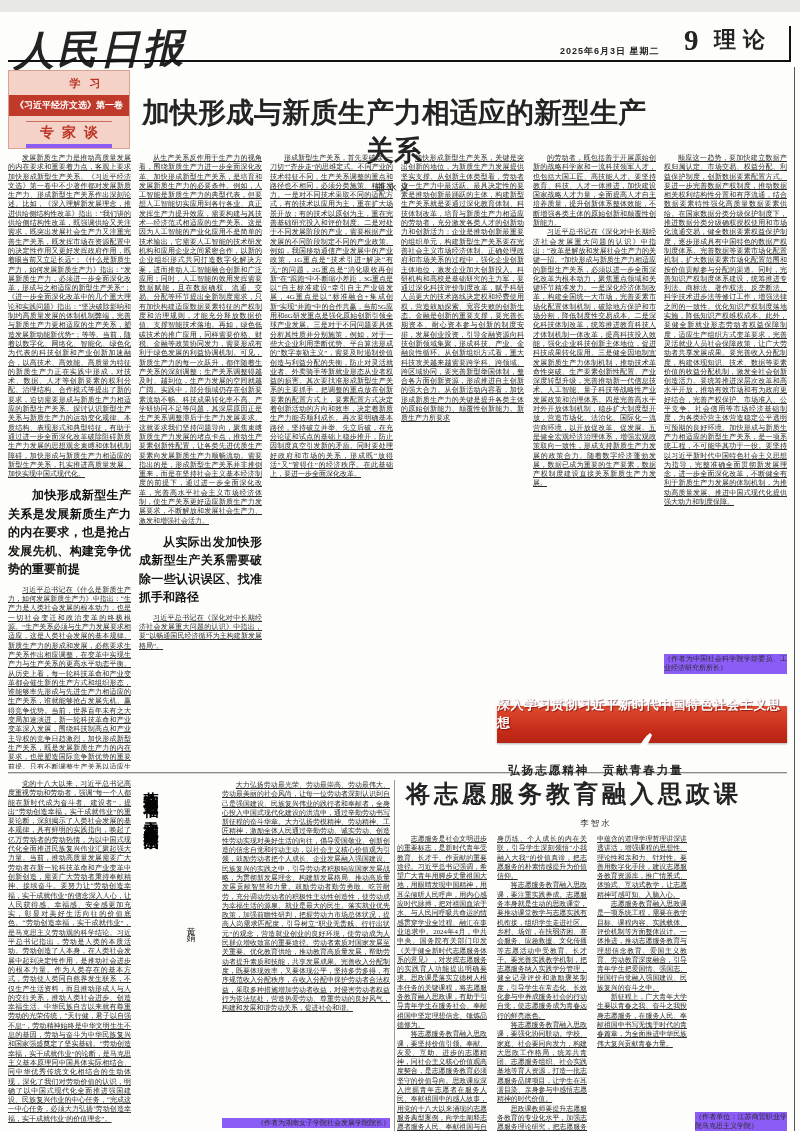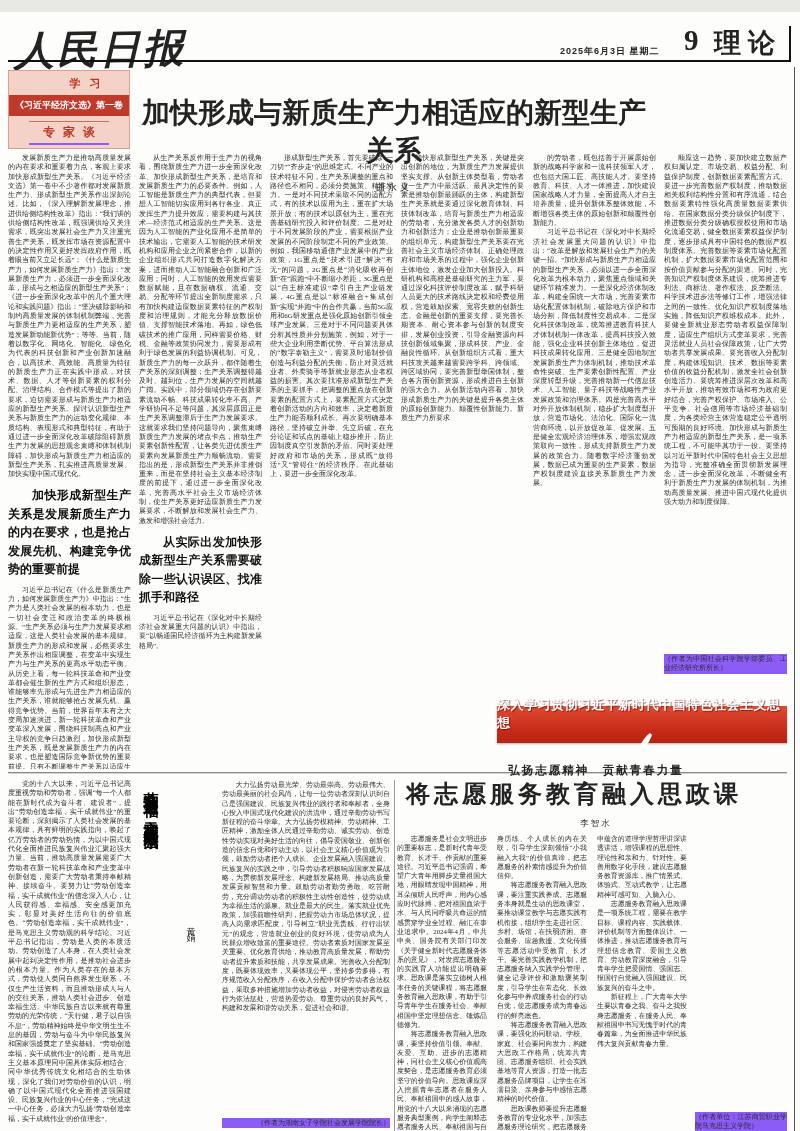--- a/index.html
+++ b/index.html
@@ -5,44 +5,44 @@
   html,body{margin:0;padding:0;background:#e8e8e4;}
   .page{position:relative;width:800px;height:1131px;margin:12px auto;background:#fdfdfb;overflow:hidden;
         font-family:"Liberation Serif","DejaVu Serif",serif;color:#232323;}
   
   .masthead{position:absolute;left:14px;top:10px;font-size:40px;font-weight:900;font-style:italic;
             letter-spacing:3px;transform:rotate(-1deg);font-family:"Liberation Serif",serif;}
   .hdr-date{position:absolute;left:560px;top:33px;font-size:9px;letter-spacing:1px;font-weight:bold;
             font-family:"Liberation Sans",sans-serif;}
   .hdr-pagenum{position:absolute;left:684px;top:12px;font-size:29px;font-weight:900;
             font-family:"Liberation Serif",serif;}
-  .hdr-section{position:absolute;left:714px;top:13px;font-size:27px;font-weight:900;letter-spacing:7px;
+  .hdr-section{position:absolute;left:714px;top:13px;font-size:22px;font-weight:900;letter-spacing:7px;
             font-family:"Liberation Serif",serif;}
   .hdr-rule{position:absolute;left:8px;top:48px;width:781px;height:2px;background:#111;}
   .hdr-corner{position:absolute;left:789px;top:14px;width:2px;height:36px;background:#111;}
   .frame-right{position:absolute;left:794px;top:55px;width:1px;height:1072px;background:#555;}
   .frame-bottom{position:absolute;left:8px;top:1127px;width:787px;height:1px;background:#555;}
   
   .study-box{position:absolute;left:8px;top:58px;width:122px;height:79px;background:#f5d2c8;
              border:1px solid #dca093;box-sizing:border-box;text-align:center;
              font-family:"Liberation Sans",sans-serif;}
   .study-kicker{margin-top:5px;font-size:11px;font-weight:bold;color:#bb3626;letter-spacing:9px;text-indent:9px;padding-left:32px;}
   .study-title{margin-top:4px;background:#bf3a2b;color:#fff;font-size:9px;font-weight:bold;
                padding:4px 0;letter-spacing:0;}
-  .study-tag{display:inline-block;margin-top:5px;font-size:12px;font-weight:bold;color:#bb3626;
-             letter-spacing:8px;text-indent:8px;border-top:1px solid #cc6f5f;border-bottom:2px solid #8b5cf6;
+  .study-tag{display:inline-block;margin-top:5px;font-size:14px;font-weight:bold;color:#bb3626;
+             letter-spacing:8px;text-indent:8px;border-top:1px solid #cc6f5f;border-bottom:4px solid #8b5cf6;
              padding:2px 6px;}
   
   .main-headline{position:absolute;left:138px;top:82px;width:512px;text-align:center;}
   .main-headline h1{margin:0;font-size:28px;font-weight:900;letter-spacing:0px;
                     font-family:"Liberation Sans","DejaVu Sans",sans-serif;}
   .main-author{margin-top:11px;font-size:9px;letter-spacing:3px;}
   .mcol{position:absolute;top:142px;width:123px;height:615px;overflow:hidden;}
   .mcol p,.bodytext p{margin:0;font-size:7px;line-height:9.3px;text-align:justify;text-indent:2em;
-          color:#2b2b2b;}
+          color:#2b2b2b;text-decoration:underline;}
   .subhead{margin:7px 0;font-size:12px;line-height:18.5px;font-weight:900;text-align:justify;text-indent:2em;
            font-family:"Liberation Sans","DejaVu Sans",sans-serif;color:#111;}
   .credit-overlay{position:absolute;font-size:7px;line-height:9.3px;background:#8b5cf6;text-align:justify;
                   color:#2b2b2b;padding-top:1px;}
   
   .banner{position:absolute;left:497px;top:694px;width:290px;height:37px;
           background:linear-gradient(180deg,#e14b30 0%,#c42a18 70%,#b52413 100%);
           display:flex;align-items:center;justify-content:center;box-shadow:0 1px 2px rgba(0,0,0,.3);flex-direction:column;}
   .banner span{color:#fff;font-size:13px;font-weight:900;letter-spacing:.5px;
           font-family:"Liberation Sans",sans-serif;text-shadow:1px 1px 1px rgba(90,0,0,.6);}

